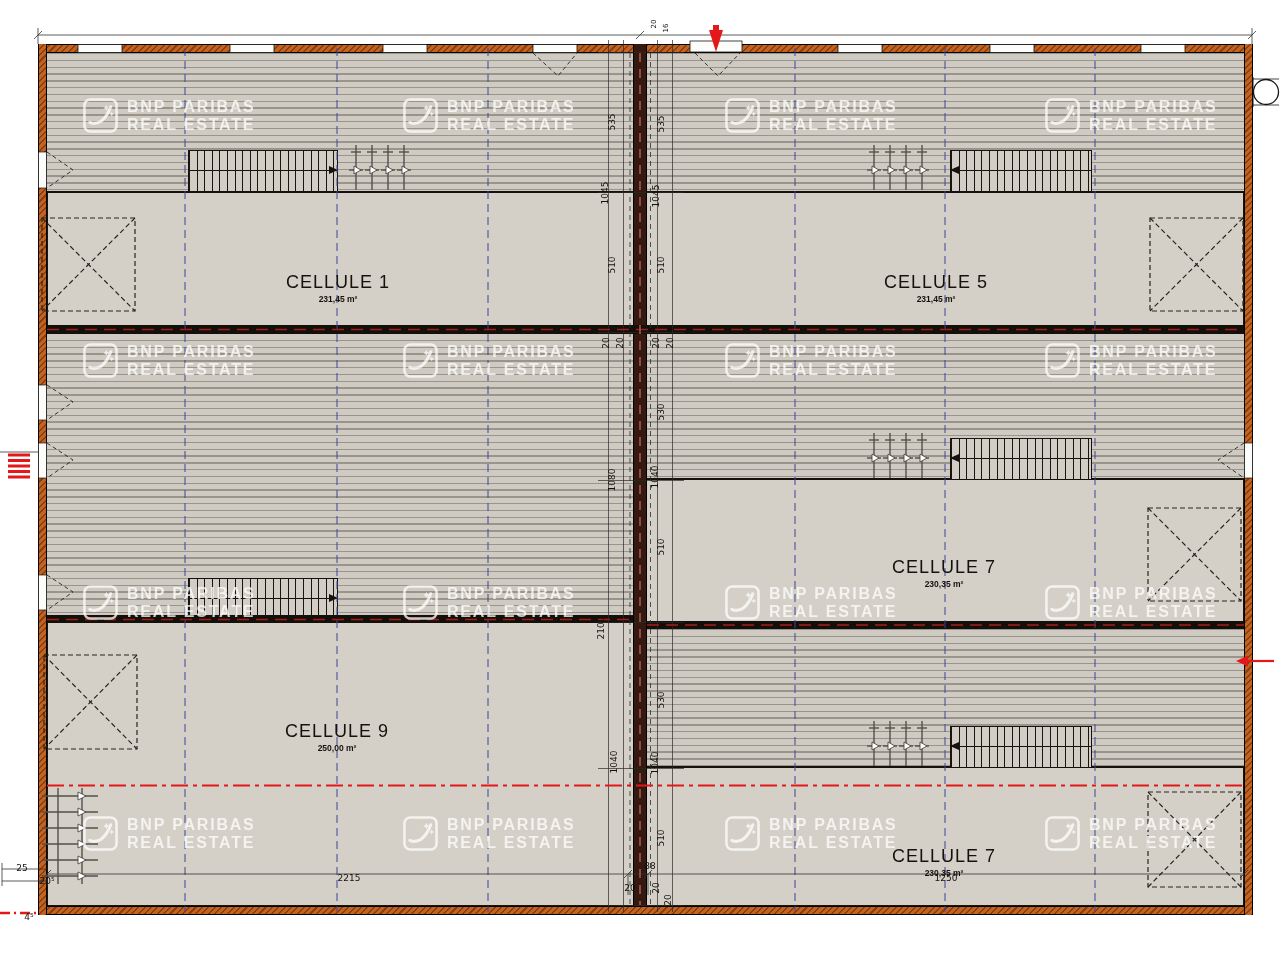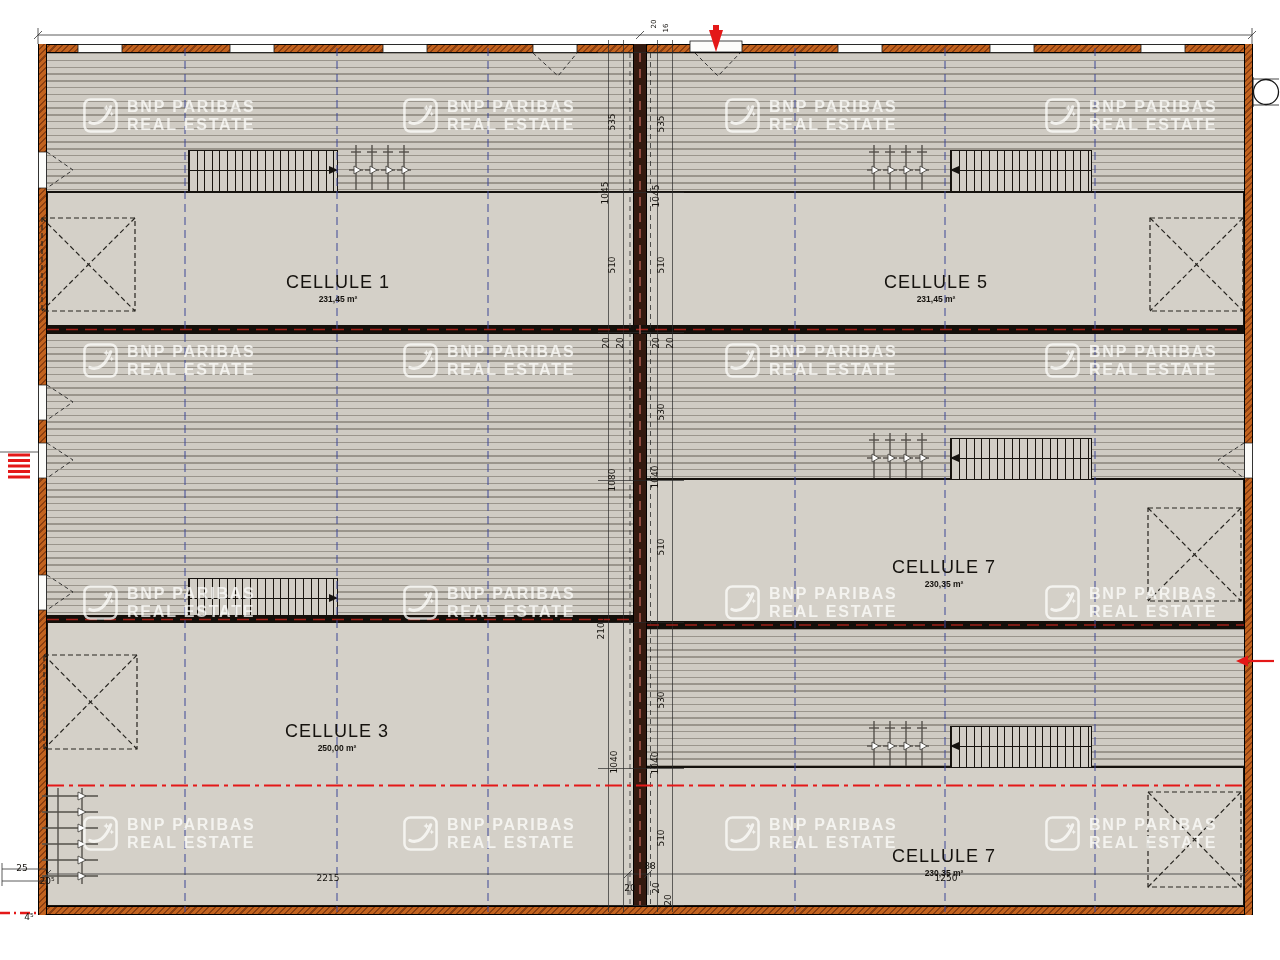--- a/index.html
+++ b/index.html
@@ -442,29 +442,29 @@
   </div>
 <div class="abs room-label" style="left:936px;top:272px">
     <div class="nm">CELLULE 5</div>
     <div class="ar">231,45 m²</div>
   </div>
 <div class="abs room-label" style="left:944px;top:557px">
     <div class="nm">CELLULE 7</div>
     <div class="ar">230,35 m²</div>
   </div>
 <div class="abs room-label" style="left:337px;top:721px">
-    <div class="nm">CELLULE 3</div>
+    <div class="nm">CELLULE 9</div>
     <div class="ar">250,00 m²</div>
   </div>
 <div class="abs room-label" style="left:944px;top:846px">
     <div class="nm">CELLULE 7</div>
     <div class="ar">230,35 m²</div>
   </div>
 
-<span class="abs dim" style="left:328px;top:878px">2215</span>
+<span class="abs dim" style="left:349px;top:878px">2215</span>
 <span class="abs dim" style="left:946px;top:878px">1250</span>
 <span class="abs dim" style="left:630px;top:888px">20</span>
 <span class="abs dim" style="left:650px;top:866px">88</span>
 <span class="abs dim" style="left:22px;top:868px">25</span>
 <span class="abs dim" style="left:29px;top:917px">4⁵</span>
 <span class="abs dim" style="left:47px;top:881px">20⁵</span>
 <span class="abs dim rot" style="left:612px;top:122px">535</span>
 <span class="abs dim rot" style="left:605px;top:193px">1045</span>
 <span class="abs dim rot" style="left:612px;top:265px">510</span>
 <span class="abs dim rot" style="left:661px;top:124px">535</span>

